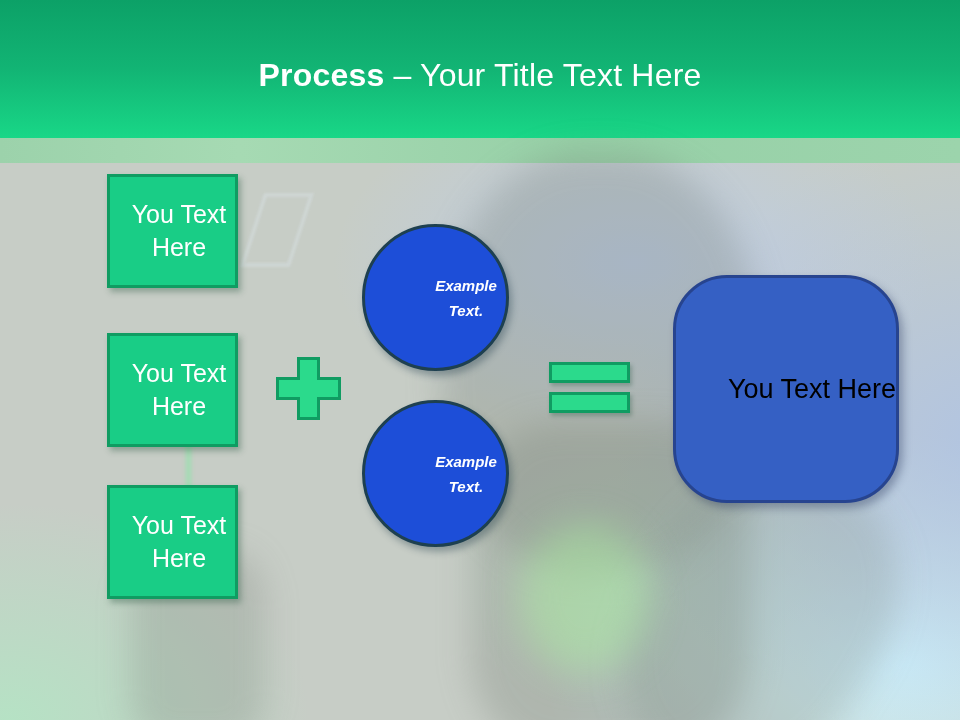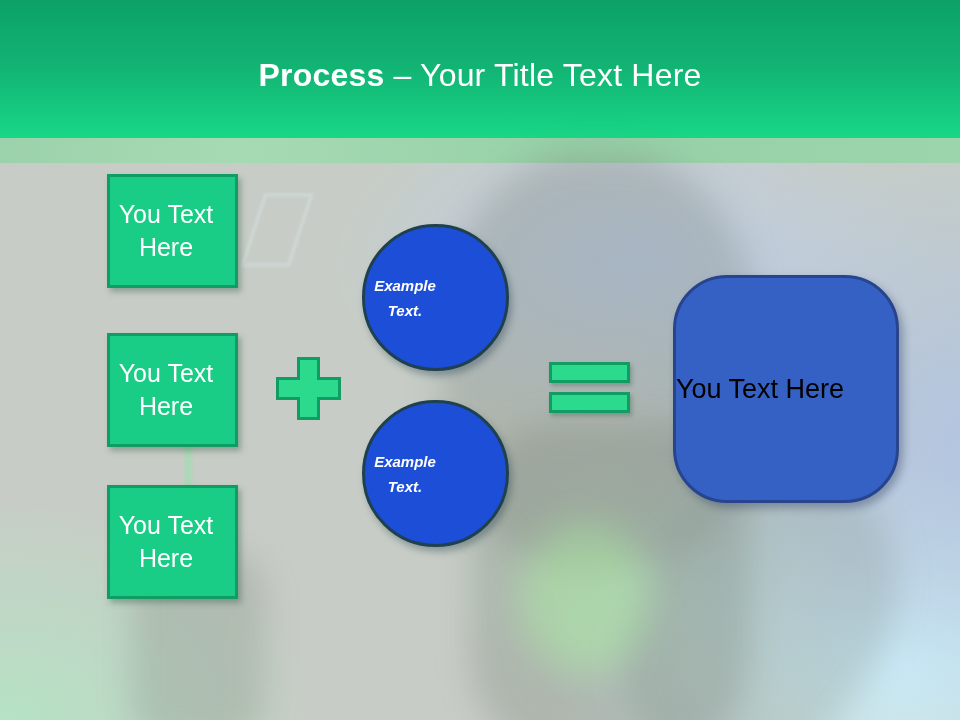--- a/index.html
+++ b/index.html
@@ -30,21 +30,21 @@
   .sil-leg{left:130px;top:390px;width:135px;height:190px;border-radius:25%;background:rgba(118,128,118,.26);}
   .sil-arm{left:640px;top:300px;width:240px;height:320px;transform:rotate(32deg);background:rgba(122,132,124,.24);}
   .glow-green{position:absolute;left:520px;top:360px;width:130px;height:150px;border-radius:50%;
     background:rgba(170,240,160,.45);filter:blur(18px);}
   .streak{position:absolute;left:186px;top:268px;width:5px;height:75px;
     background:rgba(130,235,160,.55);filter:blur(2px);}
   .spark{position:absolute;left:252px;top:30px;width:42px;height:66px;
     border:4px solid rgba(215,224,228,.45);transform:skewX(-18deg);filter:blur(1px);}
 
   
-  .shape{position:absolute;z-index:2;display:flex;align-items:center;justify-content:flex-start;
+  .shape{position:absolute;z-index:2;display:flex;align-items:center;justify-content:flex-end;
     text-align:center;box-sizing:border-box;}
   .sq{left:107px;width:131px;height:114px;background:#19cd86;border:3px solid #109c62;
     color:#fff;font-size:25px;line-height:33px;box-shadow:3px 4px 6px rgba(30,80,55,.35);}
   .sq span{display:block;width:112px;}
   .sq1{top:174px;} .sq2{top:333px;} .sq3{top:485px;}
 
   .plus{left:276px;top:357px;width:65px;height:63px;}
   .eq{left:549px;top:362px;flex-direction:column;width:81px;height:51px;justify-content:space-between;}
   .eq .bar{width:81px;height:21px;background:#2bda8c;border:3px solid #109c62;box-sizing:border-box;
     box-shadow:2px 3px 4px rgba(30,80,55,.3);}

